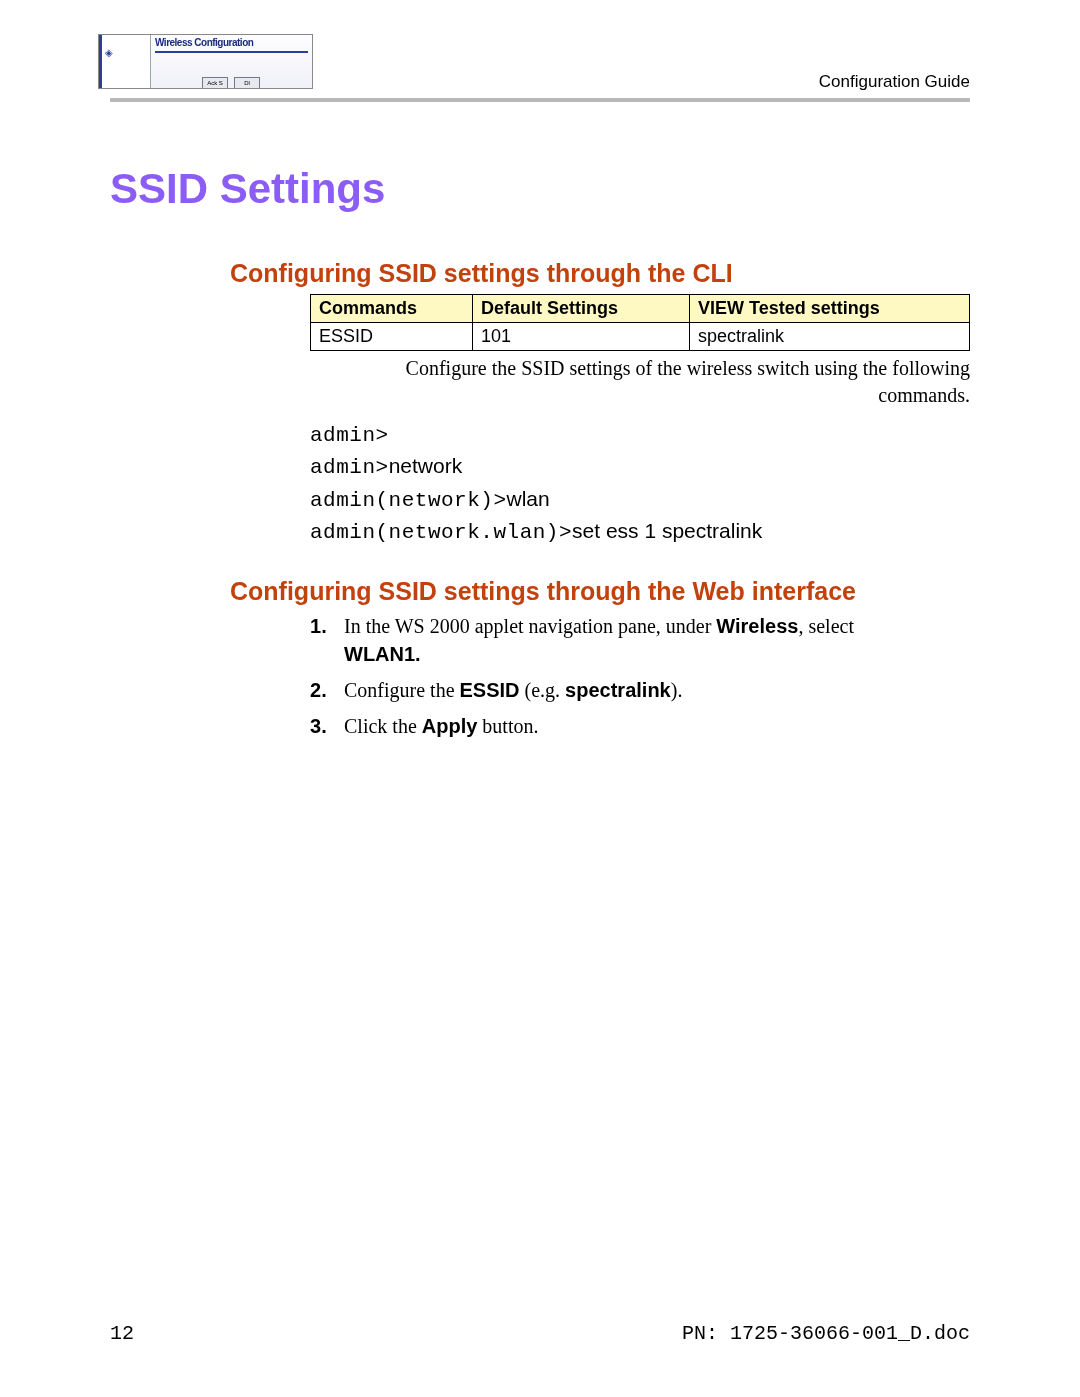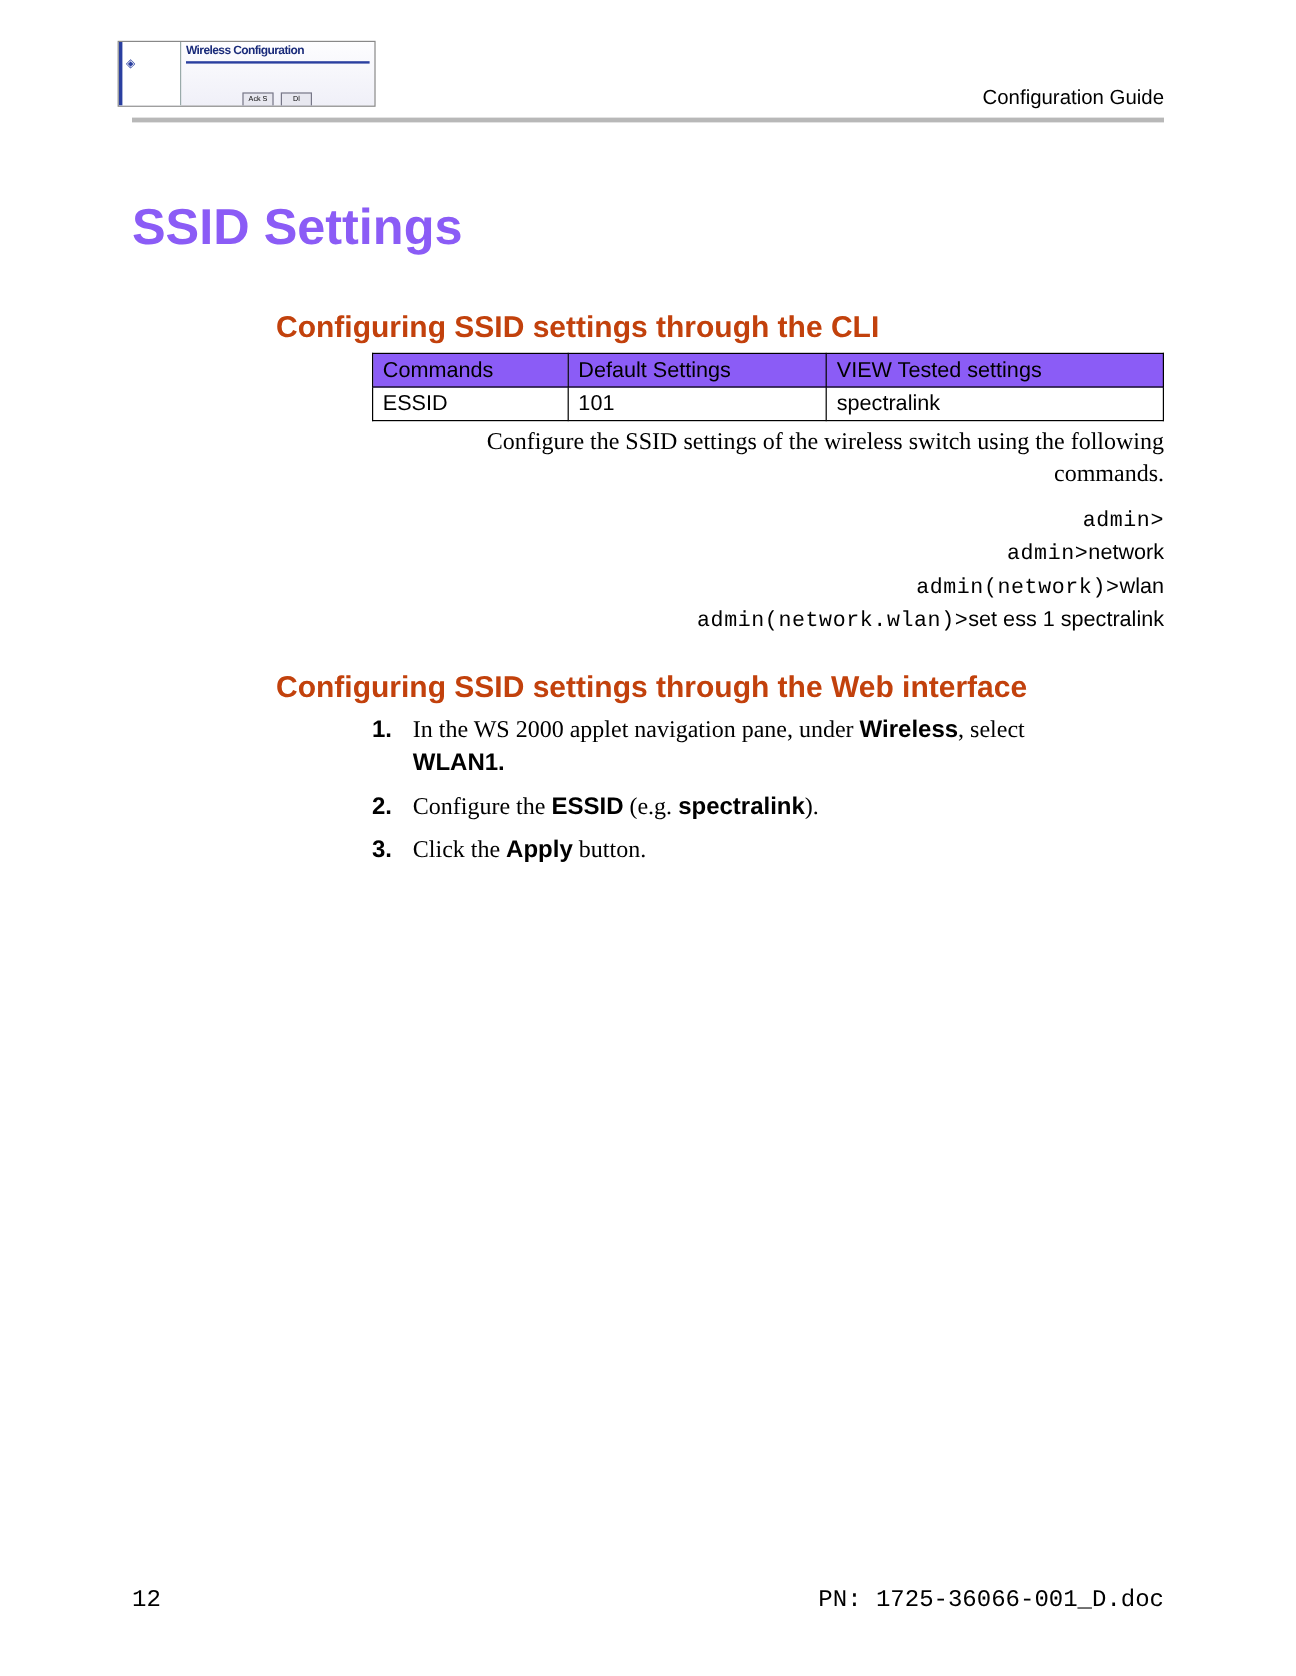--- a/index.html
+++ b/index.html
@@ -115,43 +115,42 @@
     margin-bottom: 4px;
     font-family: Arial, Helvetica, sans-serif;
   }
   table.settings th, table.settings td {
     border: 1px solid #000;
     padding: 3px 8px;
     text-align: left;
     font-size: 18px;
   }
   table.settings th {
-    background: #8b5cf6;
-    font-weight: normal;
+    background: #fef9c3;
+    font-weight: bold;
   }
   .footnote {
     font-family: Georgia, serif;
     font-size: 18px;
     line-height: 1.3;
     margin-bottom: 14px;
   }
   .body-text {
     font-family: Georgia, serif;
     font-size: 20px;
     line-height: 1.35;
     margin-bottom: 12px;
     text-align: right;
   }
   .cli-block {
     font-family: 'Courier New', monospace;
-    font-size: 18px;
+    font-size: 21px;
     line-height: 1.45;
     letter-spacing: 0.5px;
     margin-bottom: 28px;
-    text-align: right;
   }
   .cli-block .sans {
     font-family: Liberation Sans, sans-serif;
     letter-spacing: 0;
   }
   ol.steps {
     list-style: none;
     counter-reset: step;
     font-family: Georgia, serif;
     font-size: 20px;

